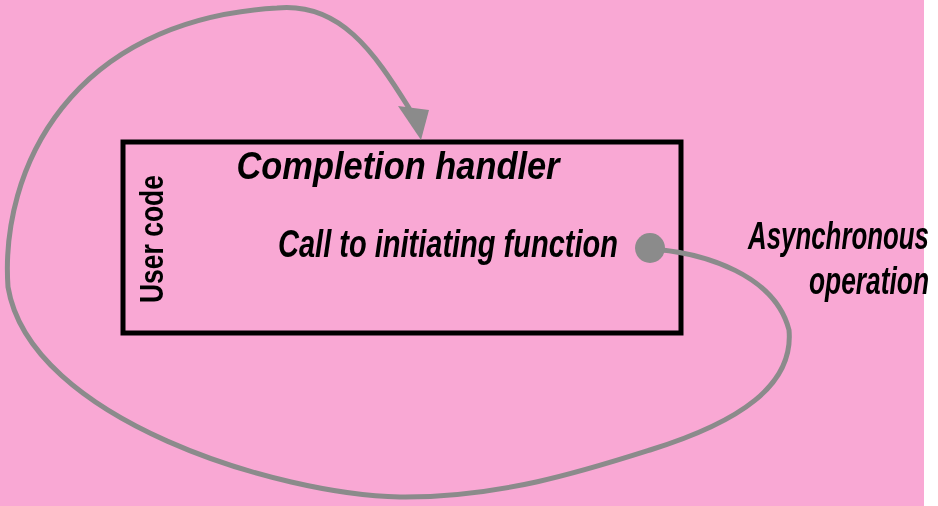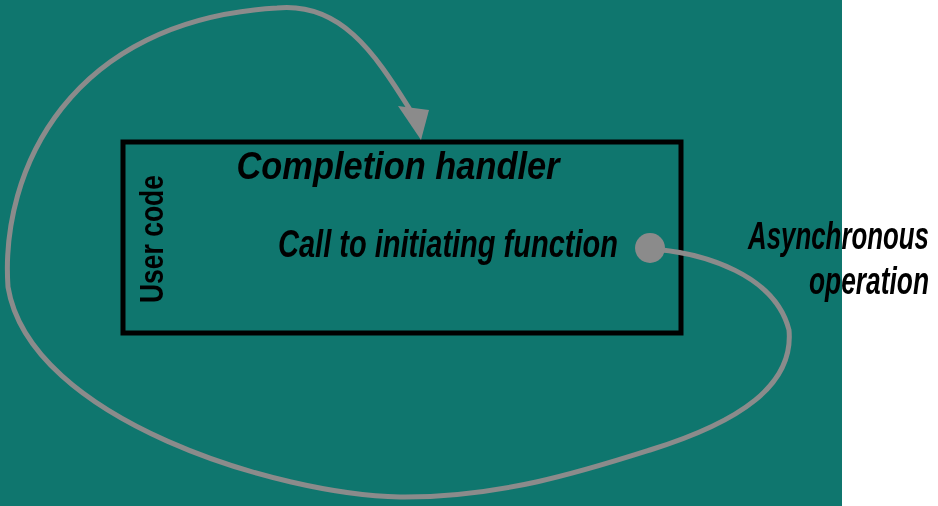--- a/index.html
+++ b/index.html
@@ -5,23 +5,23 @@
   html, body {
     margin: 0;
     padding: 0;
     background: #ffffff;
     width: 938px;
     height: 506px;
     overflow: hidden;
   }
   .stage {
     position: relative;
-    width: 842px;
+    width: 924px;
     height: 506px;
-    background: #0f766e;
+    background: #f9a8d4;
   }
   svg {
     display: block;
     width: 938px;
     height: 506px;
   }
   svg text {
     font-family: "Liberation Sans", sans-serif;
     font-weight: bold;
   }

